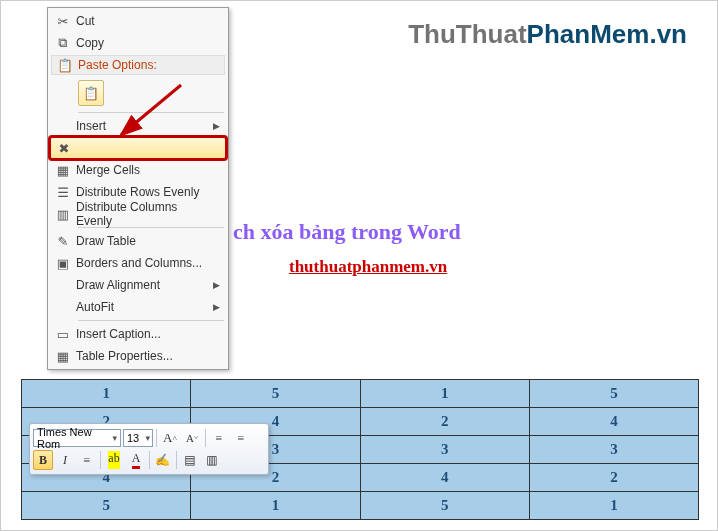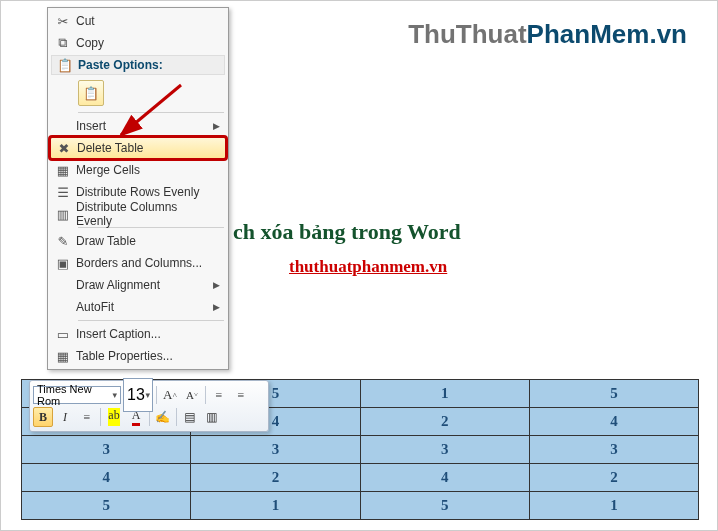--- a/index.html
+++ b/index.html
@@ -20,21 +20,21 @@
     font-size: 26px;
     font-weight: bold;
   }
   .watermark .red { color: #737373; }
   .watermark .blue { color: #0c4a6e; }
   .doc-title {
     position: absolute;
     top: 218px; left: 232px;
     font-family: "Times New Roman", serif;
     font-size: 22px;
-    color: #14532d;
+    color: #8b5cf6;
     font-weight: bold;
   }
   .doc-link {
     position: absolute;
     top: 256px; left: 288px;
     font-family: "Times New Roman", serif;
     font-size: 17px;
     color: #c00;
     text-decoration: underline;
     font-weight: bold;
@@ -110,42 +110,42 @@
   }
   .ctx-header {
     height: 20px;
     display: flex;
     align-items: center;
     background: #eee;
     border: 1px solid #ddd;
     margin: 1px;
   }
   .ctx-header .ctx-icon { width: 26px; }
-  .ctx-header .ctx-label { font-weight: bold; color: #0c4a6e; }
+  .ctx-header .ctx-label { font-weight: normal; color: #c2410c; }
   .paste-opt {
     height: 34px;
     display: flex;
     align-items: center;
     padding-left: 28px;
   }
   .paste-btn {
     width: 26px; height: 26px;
     border: 1px solid #ccb872;
     background: linear-gradient(#fffce6,#ffeaa2);
     border-radius: 2px;
     display: flex;
     align-items: center;
     justify-content: center;
     font-size: 13px;
   }
 
   
   .mini-toolbar {
     position: absolute;
-    top: 379px; left: 28px;
+    top: 422px; left: 28px;
     width: 240px;
     background: linear-gradient(#fefefe,#eaeff5);
     border: 1px solid #a9b7c9;
     border-radius: 3px;
     box-shadow: 2px 2px 4px rgba(0,0,0,0.2);
     padding: 3px;
   }
   .mt-row {
     display: flex;
     align-items: center;
@@ -166,22 +166,22 @@
     content: "▾";
     position: absolute;
     right: 3px;
     font-size: 9px;
     color: #555;
   }
   .mt-size {
     width: 30px; height: 18px;
     border: 1px solid #8aa0bb;
     background: #fff;
-    font-size: 16px;
-    padding: 16px 3px;
+    font-size: 11px;
+    padding: 0 3px;
     display: flex;
     align-items: center;
     position: relative;
   }
   .mt-size::after {
     content: "▾";
     position: absolute; right: 2px; font-size: 9px; color: #555;
   }
   .mt-btn {
     width: 20px; height: 20px;
@@ -271,21 +271,20 @@
     <div class="paste-btn">📋</div>
   </div>
   <div class="ctx-sep"></div>
   <div class="ctx-row">
     <span class="ctx-icon"></span>
     <span class="ctx-label">Insert</span>
     <span class="ctx-arrow">▶</span>
   </div>
   <div class="ctx-row highlight boxed">
     <span class="ctx-icon">✖</span>
-    <span class="ctx-label">Delete Table</span>
   </div>
   <div class="ctx-row">
     <span class="ctx-icon">▦</span>
     <span class="ctx-label">Merge Cells</span>
   </div>
   <div class="ctx-row">
     <span class="ctx-icon">☰</span>
     <span class="ctx-label">Distribute Rows Evenly</span>
   </div>
   <div class="ctx-row">

